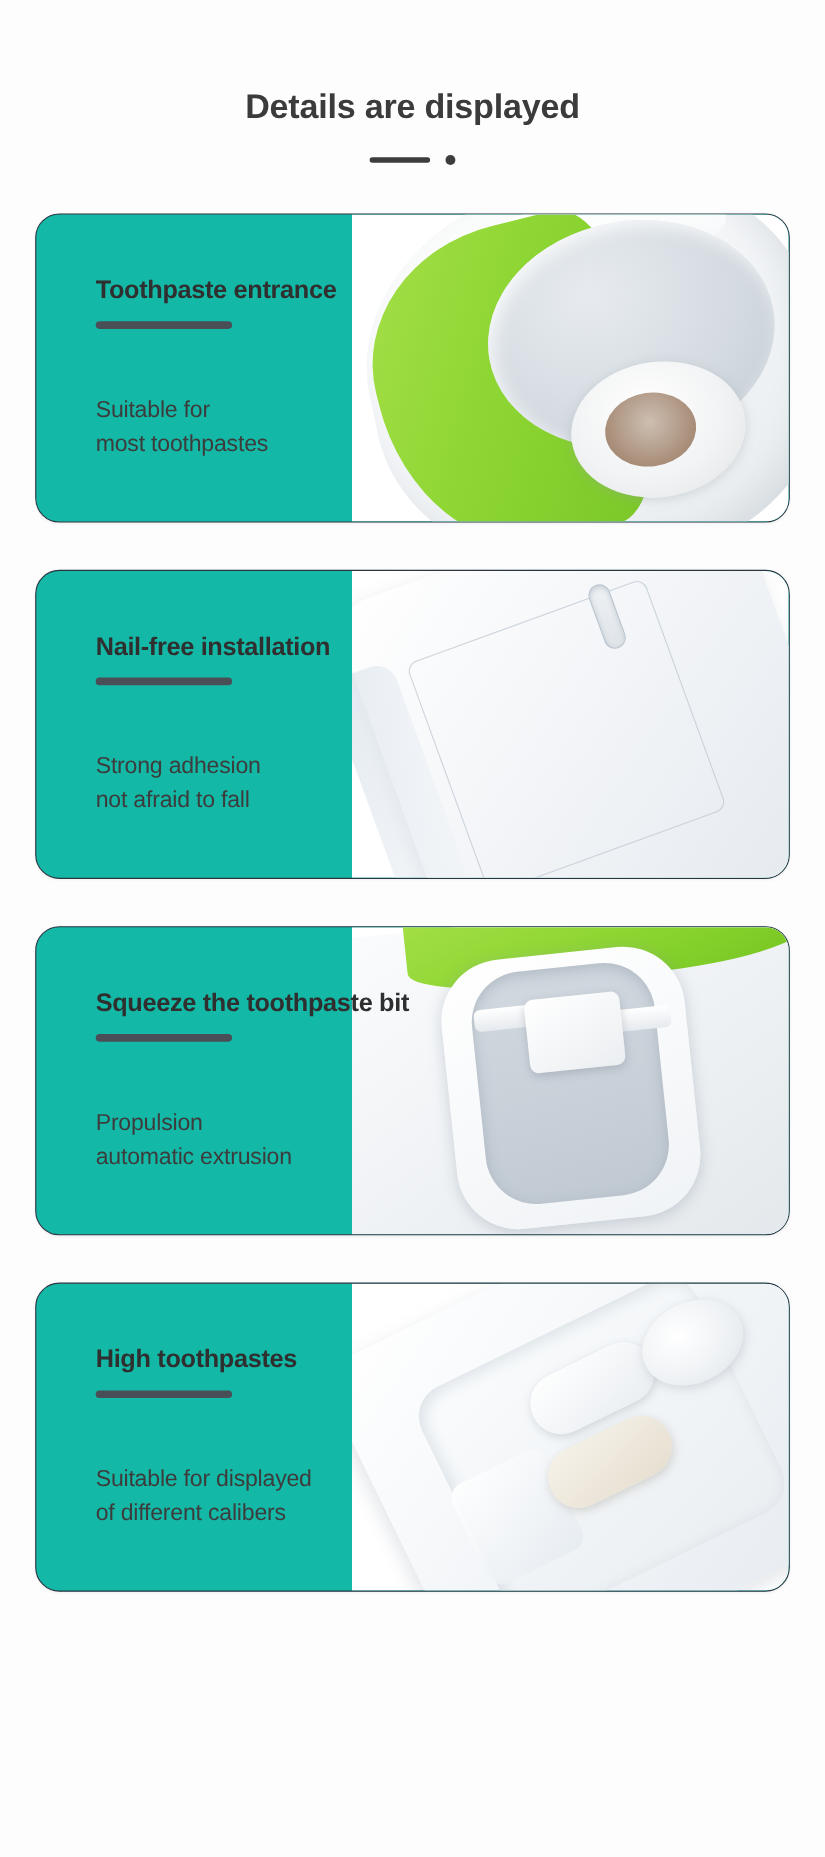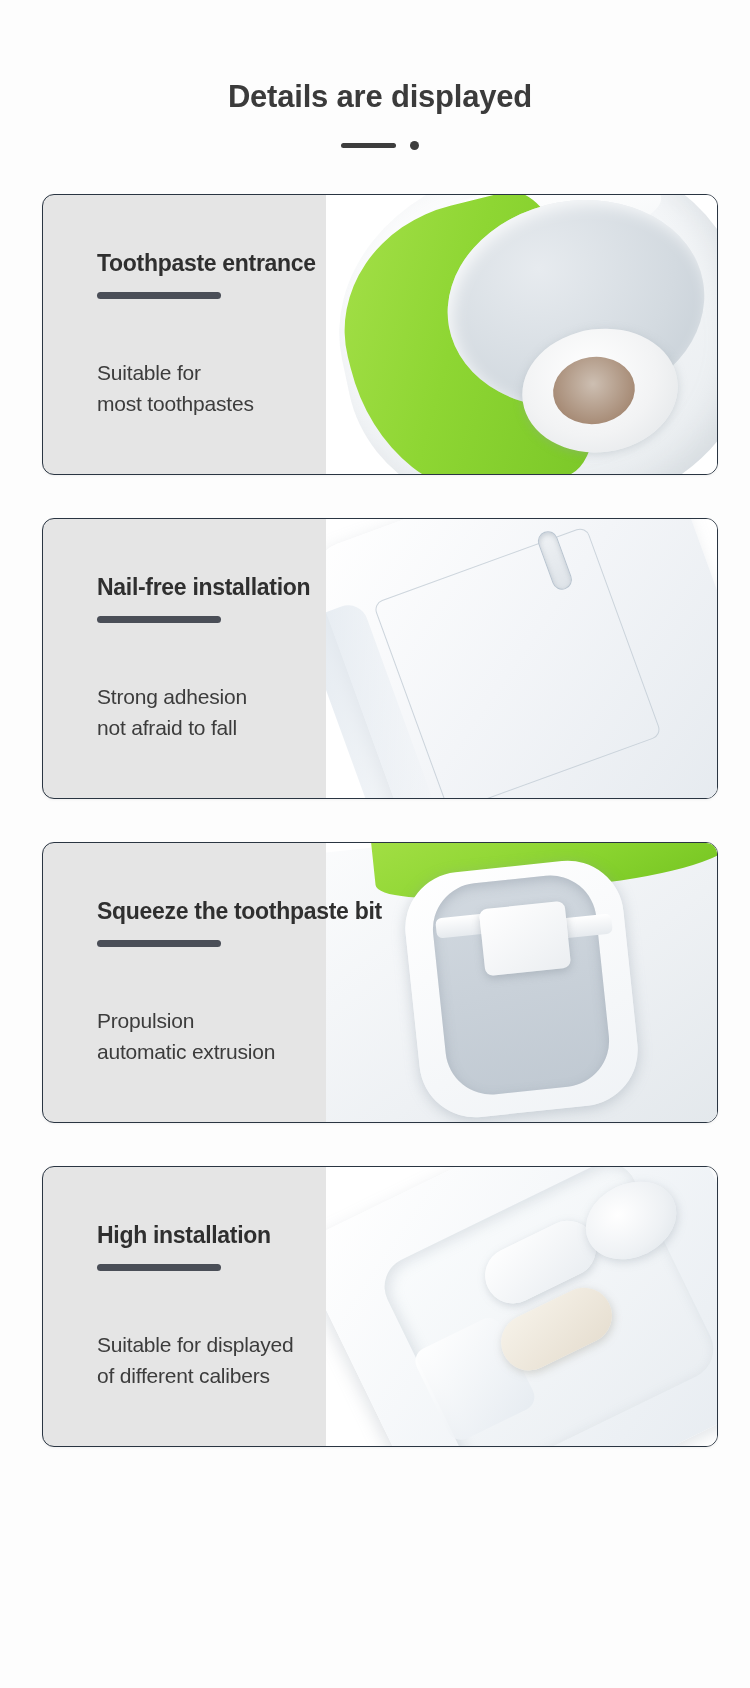--- a/index.html
+++ b/index.html
@@ -10,21 +10,20 @@
     background: #ffffff;
     font-family: "Liberation Sans", sans-serif;
     overflow: hidden;
   }
 
   .page {
     position: relative;
     width: 750px;
     height: 1688px;
     background: #fdfdfd;
-    padding-left: 10px;
   }
 
   
   .header {
     padding-top: 78px;
     text-align: center;
   }
 
   .header-title {
     font-size: 31px;
@@ -60,22 +59,22 @@
     display: flex;
     flex-direction: column;
     gap: 43px;
     padding: 0 32px;
   }
 
   .card {
     position: relative;
     height: 281px;
     border: 1.6px solid #2a3542;
-    border-radius: 12px;
-    background: #e5e5e5;
+    border-radius: 22px;
+    background: #14b8a6;
     overflow: hidden;
     box-shadow: 0 1px 3px rgba(0,0,0,0.05);
   }
 
   .card-photo {
     position: absolute;
     top: 0;
     right: 0;
     bottom: 0;
     width: 58%;
@@ -440,21 +439,21 @@
         <div class="photo-inner">
           <div class="p4-body"></div>
           <div class="p4-cav"></div>
           <div class="p4-rib"></div>
           <div class="p4-roll-a"></div>
           <div class="p4-roll-b"></div>
           <div class="p4-knob"></div>
         </div>
       </div>
       <div class="card-text">
-        <div class="card-title">High installation</div>
+        <div class="card-title">High toothpastes</div>
         <div class="card-rule"></div>
         <div class="card-sub">Suitable for displayed
 of different calibers</div>
       </div>
     </div>
 
   </div>
 </div>
 
 </body></html>

